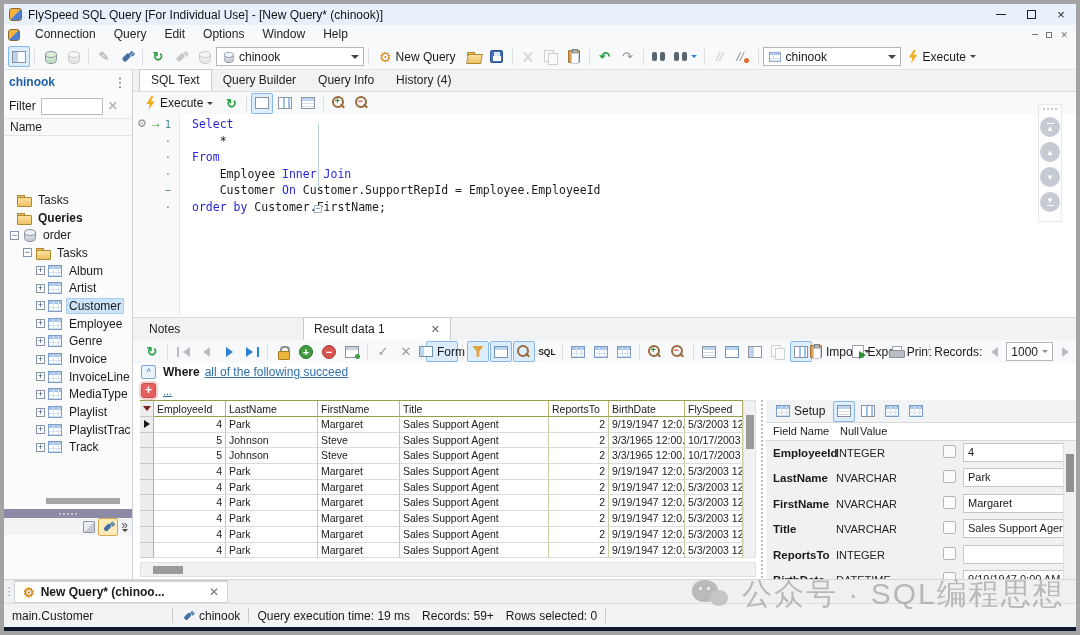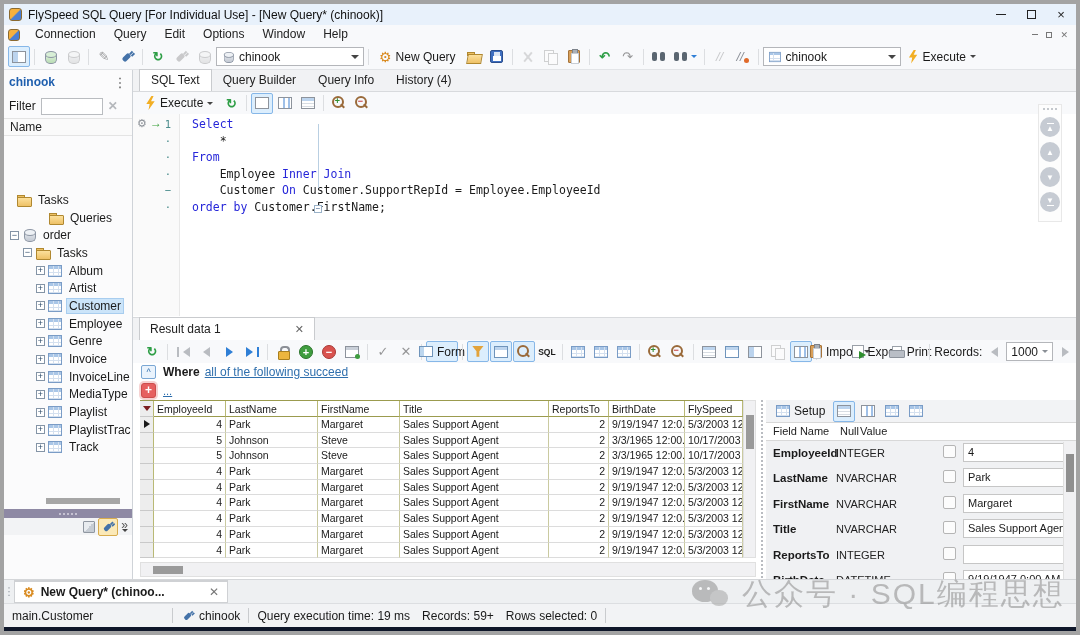--- a/index.html
+++ b/index.html
@@ -170,21 +170,21 @@
   .foldbox{position:absolute;left:181px;top:91px;width:8px;height:8px;border:1px solid #9ab2c8;background:#fff;color:#41618a;font-size:8px;line-height:6px;text-align:center}
   .scrollpanel{position:absolute;right:14px;top:-10px;width:24px;height:118px;background:#fdfdfd;border:1px solid #e8e8e8;display:flex;flex-direction:column;align-items:center;padding-top:3px}
   .grip{width:14px;height:3px;border-top:2px dotted #c4c8cd;margin-bottom:6px}
   .cbtn{width:20px;height:20px;border-radius:50%;background:#c6cbd3;color:#fff;display:flex;flex-direction:column;align-items:center;justify-content:center;margin-bottom:5px;font-size:8px;line-height:7px}
   .cbtn .bar{width:7px;height:1.5px;background:#fff;display:block;margin:1px 0}
 
   
   .r-tabs{position:absolute;left:0;top:247px;right:0;height:23px;background:#f1f2f4;border-top:1px solid #d8dadd;display:flex;align-items:flex-end;padding-left:6px}
   .rtab{height:22px;line-height:22px;padding:0 10px;color:#222;display:flex;align-items:center}
   .rtab.notes{width:164px}
-  .rtab.active{background:#fff;border:1px solid #c9cbce;border-bottom:none;height:23px;width:176px}
+  .rtab.active{background:#fff;border:1px solid #c9cbce;border-bottom:none;height:23px;width:148px}
   .rtab .x{margin-left:auto;color:#666;font-size:11px}
   .r-toolbar{position:absolute;left:0;top:270px;right:0;height:23px;background:#f8f9fb;display:flex;align-items:center;padding-left:8px;gap:1px}
   .where-bar{position:absolute;left:0;top:293px;right:0;height:18px;background:#fff;display:flex;align-items:center;padding-left:8px;gap:7px}
   .collapse-btn{width:15px;height:14px;border:1px solid #7aa7d4;background:#eaf3fc;color:#2f6fad;font-size:9px;line-height:12px;text-align:center;border-radius:2px}
   .bold{font-weight:bold}
   .link{color:#2f6fad;text-decoration:underline}
   .add-row{position:absolute;left:0;top:311px;right:0;height:19px;background:#fff;display:flex;align-items:center;padding-left:8px;gap:7px}
   .plus-btn{width:15px;height:15px;background:#e66060;border:1px solid #cc4d4d;border-radius:3px;color:#fff;font-weight:bold;font-size:12px;line-height:13px;text-align:center;box-shadow:0 0 0 2px #f6d2d2}
 
   
@@ -375,21 +375,21 @@
       <input class="filter-input" value="" style="">
       <span class="filter-clear">✕</span>
     </div>
     <div class="name-header">Name</div>
     <div class="tree" id="tree">
         <div class="trow" style="">
           <span class="expsp"></span>
           <span class="i i-folder"></span>
           <span class="tlabel">Tasks</span>
         </div>
-        <div class="trow" style="padding-left: 32px;">
+        <div class="trow" style=" font-weight: bold;">
           <span class="expsp"></span>
           <span class="i i-folder"></span>
           <span class="tlabel">Queries</span>
         </div>
         <div class="trow" style="padding-left: 6px;">
           <span class="exp">−</span>
           <span class="i i-db"></span>
           <span class="tlabel">order</span>
         </div>
         <div class="trow" style="padding-left: 19px;">
@@ -526,20 +526,21 @@
       <div class="scrollpanel">
         <span class="grip"></span>
         <span class="cbtn"><i class="bar"></i>▲</span>
         <span class="cbtn">▲</span>
         <span class="cbtn">▼</span>
         <span class="cbtn">▼<i class="bar"></i></span>
       </div>
     </div>
 
     <div class="r-tabs">
+      <span class="rtab notes">Notes</span>
       <span class="rtab active">
         <span>Result data 1</span>
         <span class="x">✕</span>
       </span>
     </div>
 
     <div class="r-toolbar">
       <span class="tbtn">
           <span class="gi" style="color:#2e9e46;font-weight:bold">↻</span>
         </span>

